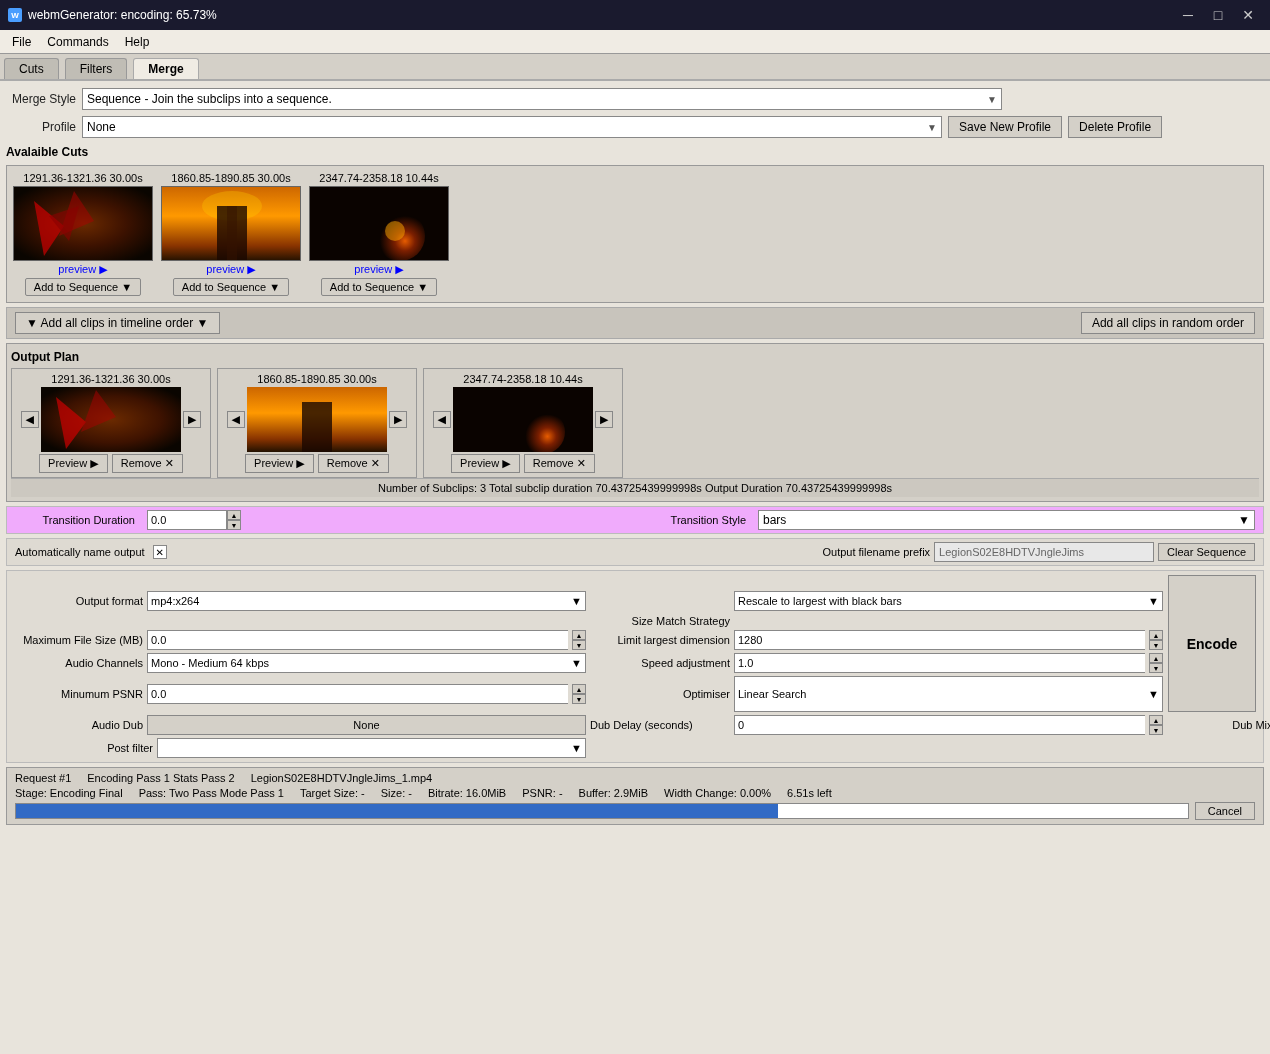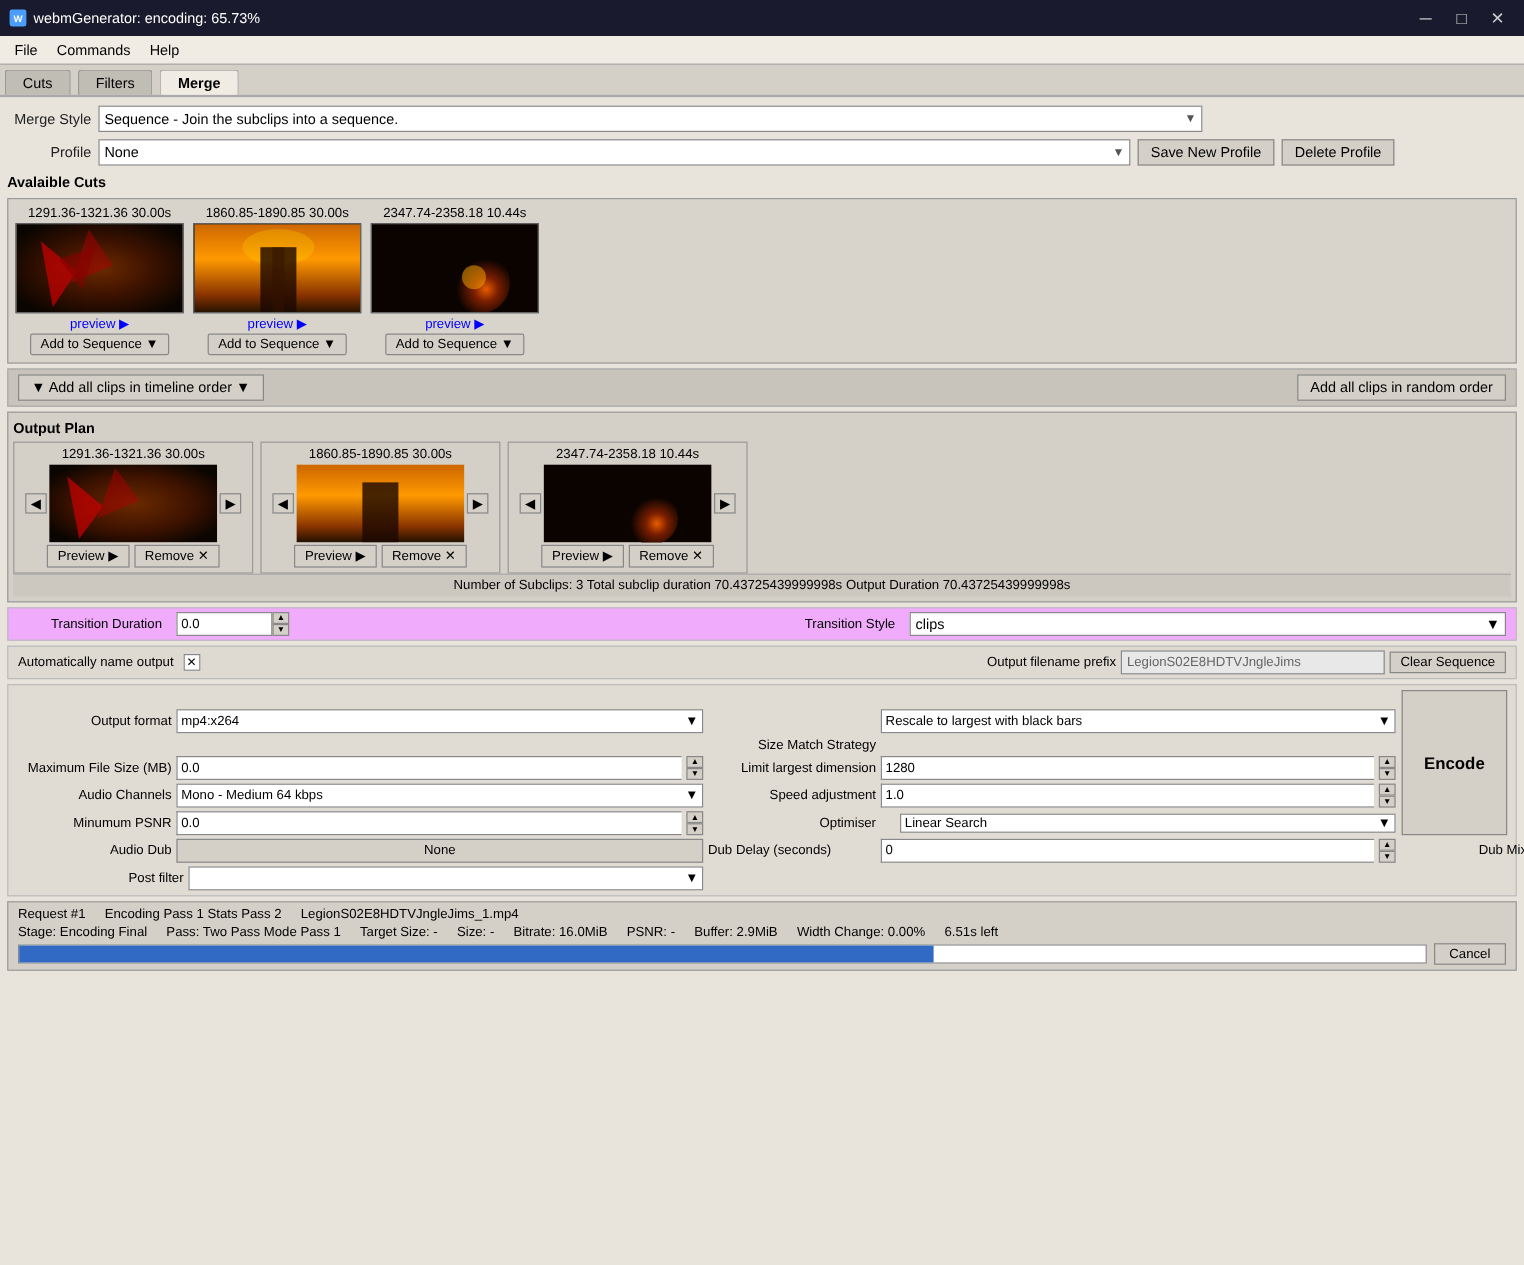--- a/index.html
+++ b/index.html
@@ -269,21 +269,21 @@
     <span style="min-width:120px; text-align:right; font-size:11px;">Transition Duration</span>
     <div style="display:flex; align-items:center; flex:1;">
       <input type="text" style="width: 80px; height: 20px; border: 1px solid rgb(136, 136, 136); font-size: 11px; padding: 1px 3px;" value="0.0">
       <div style="display:flex; flex-direction:column;">
         <button style="height:10px; width:14px; border:1px solid #888; background:#d4d0c8; cursor:pointer; font-size:7px; line-height:1; padding:0;">▲</button>
         <button style="height:10px; width:14px; border:1px solid #888; background:#d4d0c8; cursor:pointer; font-size:7px; line-height:1; padding:0;">▼</button>
       </div>
     </div>
     <span style="min-width:100px; text-align:right; font-size:11px;">Transition Style</span>
     <div style="display:flex; align-items:center; justify-content:space-between; flex:1; height:20px; border:1px solid #888; background:#fff; padding:1px 4px; cursor:pointer;">
-      <span>clips</span>
+      <span>bars</span>
       <span>▼</span>
     </div>
   </div>
 
   <div style="display:flex; gap:4px; background:#dedad2; border:1px solid #bbb; padding:3px 8px; align-items:center;">
     <span style="font-size:11px; margin-right:4px;">Automatically name output</span>
     <div class="checkbox-x">✕</div>
     <span style="flex:1;"></span>
     <span style="font-size:11px;">Output filename prefix</span>
     <input type="text" style="width: 220px; height: 20px; border: 1px solid rgb(136, 136, 136); background: rgb(232, 232, 232); font-size: 11px; padding: 1px 4px; color: rgb(102, 102, 102);" value="LegionS02E8HDTVJngleJims">
@@ -351,21 +351,21 @@
       <span style="min-width:130px; text-align:right; font-size:11px;">Minumum PSNR</span>
       <input type="text" style="flex: 1 1 0%; height: 20px; border-top: 1px solid rgb(136, 136, 136); border-bottom: 1px solid rgb(136, 136, 136); border-left: 1px solid rgb(136, 136, 136); border-image: initial; border-right: none; background: rgb(255, 255, 255); font-size: 11px; padding: 1px 3px;" value="0.0">
       <div style="display:flex; flex-direction:column;">
         <button style="height:10px; width:14px; border:1px solid #888; background:#d4d0c8; cursor:pointer; font-size:7px; padding:0;">▲</button>
         <button style="height:10px; width:14px; border:1px solid #888; background:#d4d0c8; cursor:pointer; font-size:7px; padding:0;">▼</button>
       </div>
     </div>
 
     <div style="display:flex; align-items:center; gap:4px;">
       <span style="min-width:140px; text-align:right; font-size:11px;">Optimiser</span>
-      <div style="flex:1; height:16px; border:1px solid #888; background:#fff; font-size:11px; padding:1px 3px; display:flex; align-items:center; justify-content:space-between; cursor:pointer;margin-left:16px;">
+      <div style="flex:1; height:36px; border:1px solid #888; background:#fff; font-size:11px; padding:1px 3px; display:flex; align-items:center; justify-content:space-between; cursor:pointer;">
         <span>Linear Search</span>
         <span>▼</span>
       </div>
     </div>
 
     <div style="display:flex; align-items:center; gap:4px;">
       <span style="min-width:130px; text-align:right; font-size:11px;">Audio Dub</span>
       <button style="flex:1; height:20px; border:1px solid #888; background:#d4d0c8; font-size:11px; padding:1px 3px; text-align:center; cursor:pointer;">None</button>
     </div>
 

